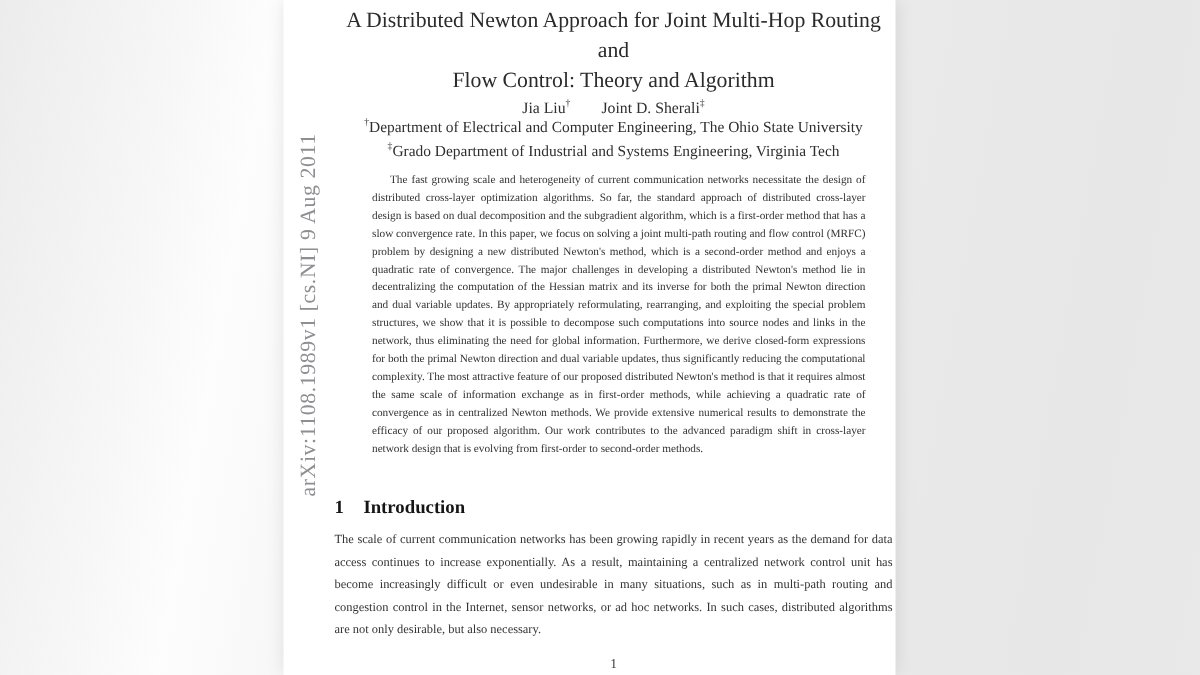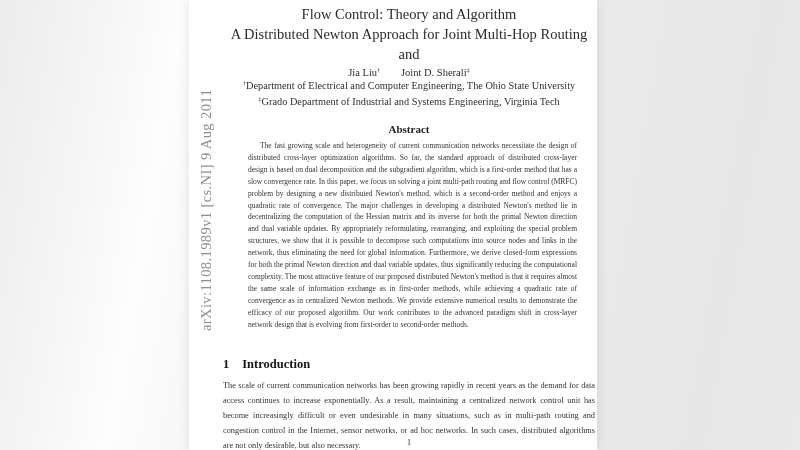--- a/index.html
+++ b/index.html
@@ -114,34 +114,33 @@
 </head>
 <body>
 
 <div class="page">
 
   <span class="stamp">arXiv:1108.1989v1  [cs.NI]  9 Aug 2011</span>
 
   <div class="content">
 
     <h1 class="title">
+      <div>A Distributed Newton Approach for Joint Multi-Hop Routing and</div>
       <div>Flow Control: Theory and Algorithm</div>
-      <div>A Distributed Newton Approach for Joint Multi-Hop Routing and</div>
     </h1>
 
     <div class="authors">
       <span class="author"><span>Jia Liu</span><sup>†</sup></span>
       <span class="author"><span>Joint D. Sherali</span><sup>‡</sup></span>
     </div>
 
     <div class="affil"><sup>†</sup><span>Department of Electrical and Computer Engineering, The Ohio State University</span></div>
 
     <div class="affil"><sup>‡</sup><span>Grado Department of Industrial and Systems Engineering, Virginia Tech</span></div>
 
-    <div class="abstract-head">Abstract</div>
 
     <p class="abstract">The fast growing scale and heterogeneity of current communication networks necessitate the design of distributed cross-layer optimization algorithms. So far, the standard approach of distributed cross-layer design is based on dual decomposition and the subgradient algorithm, which is a first-order method that has a slow convergence rate. In this paper, we focus on solving a joint multi-path routing and flow control (MRFC) problem by designing a new distributed Newton's method, which is a second-order method and enjoys a quadratic rate of convergence. The major challenges in developing a distributed Newton's method lie in decentralizing the computation of the Hessian matrix and its inverse for both the primal Newton direction and dual variable updates. By appropriately reformulating, rearranging, and exploiting the special problem structures, we show that it is possible to decompose such computations into source nodes and links in the network, thus eliminating the need for global information. Furthermore, we derive closed-form expressions for both the primal Newton direction and dual variable updates, thus significantly reducing the computational complexity. The most attractive feature of our proposed distributed Newton's method is that it requires almost the same scale of information exchange as in first-order methods, while achieving a quadratic rate of convergence as in centralized Newton methods. We provide extensive numerical results to demonstrate the efficacy of our proposed algorithm. Our work contributes to the advanced paradigm shift in cross-layer network design that is evolving from first-order to second-order methods.</p>
 
     <div class="section-head">
       <span class="sec-num">1</span><span>Introduction</span>
     </div>
 
     <p class="body-text">The scale of current communication networks has been growing rapidly in recent years as the demand for data access continues to increase exponentially. As a result, maintaining a centralized network control unit has become increasingly difficult or even undesirable in many situations, such as in multi-path routing and congestion control in the Internet, sensor networks, or ad hoc networks. In such cases, distributed algorithms are not only desirable, but also necessary.</p>
 
     <div class="page-num">1</div>

